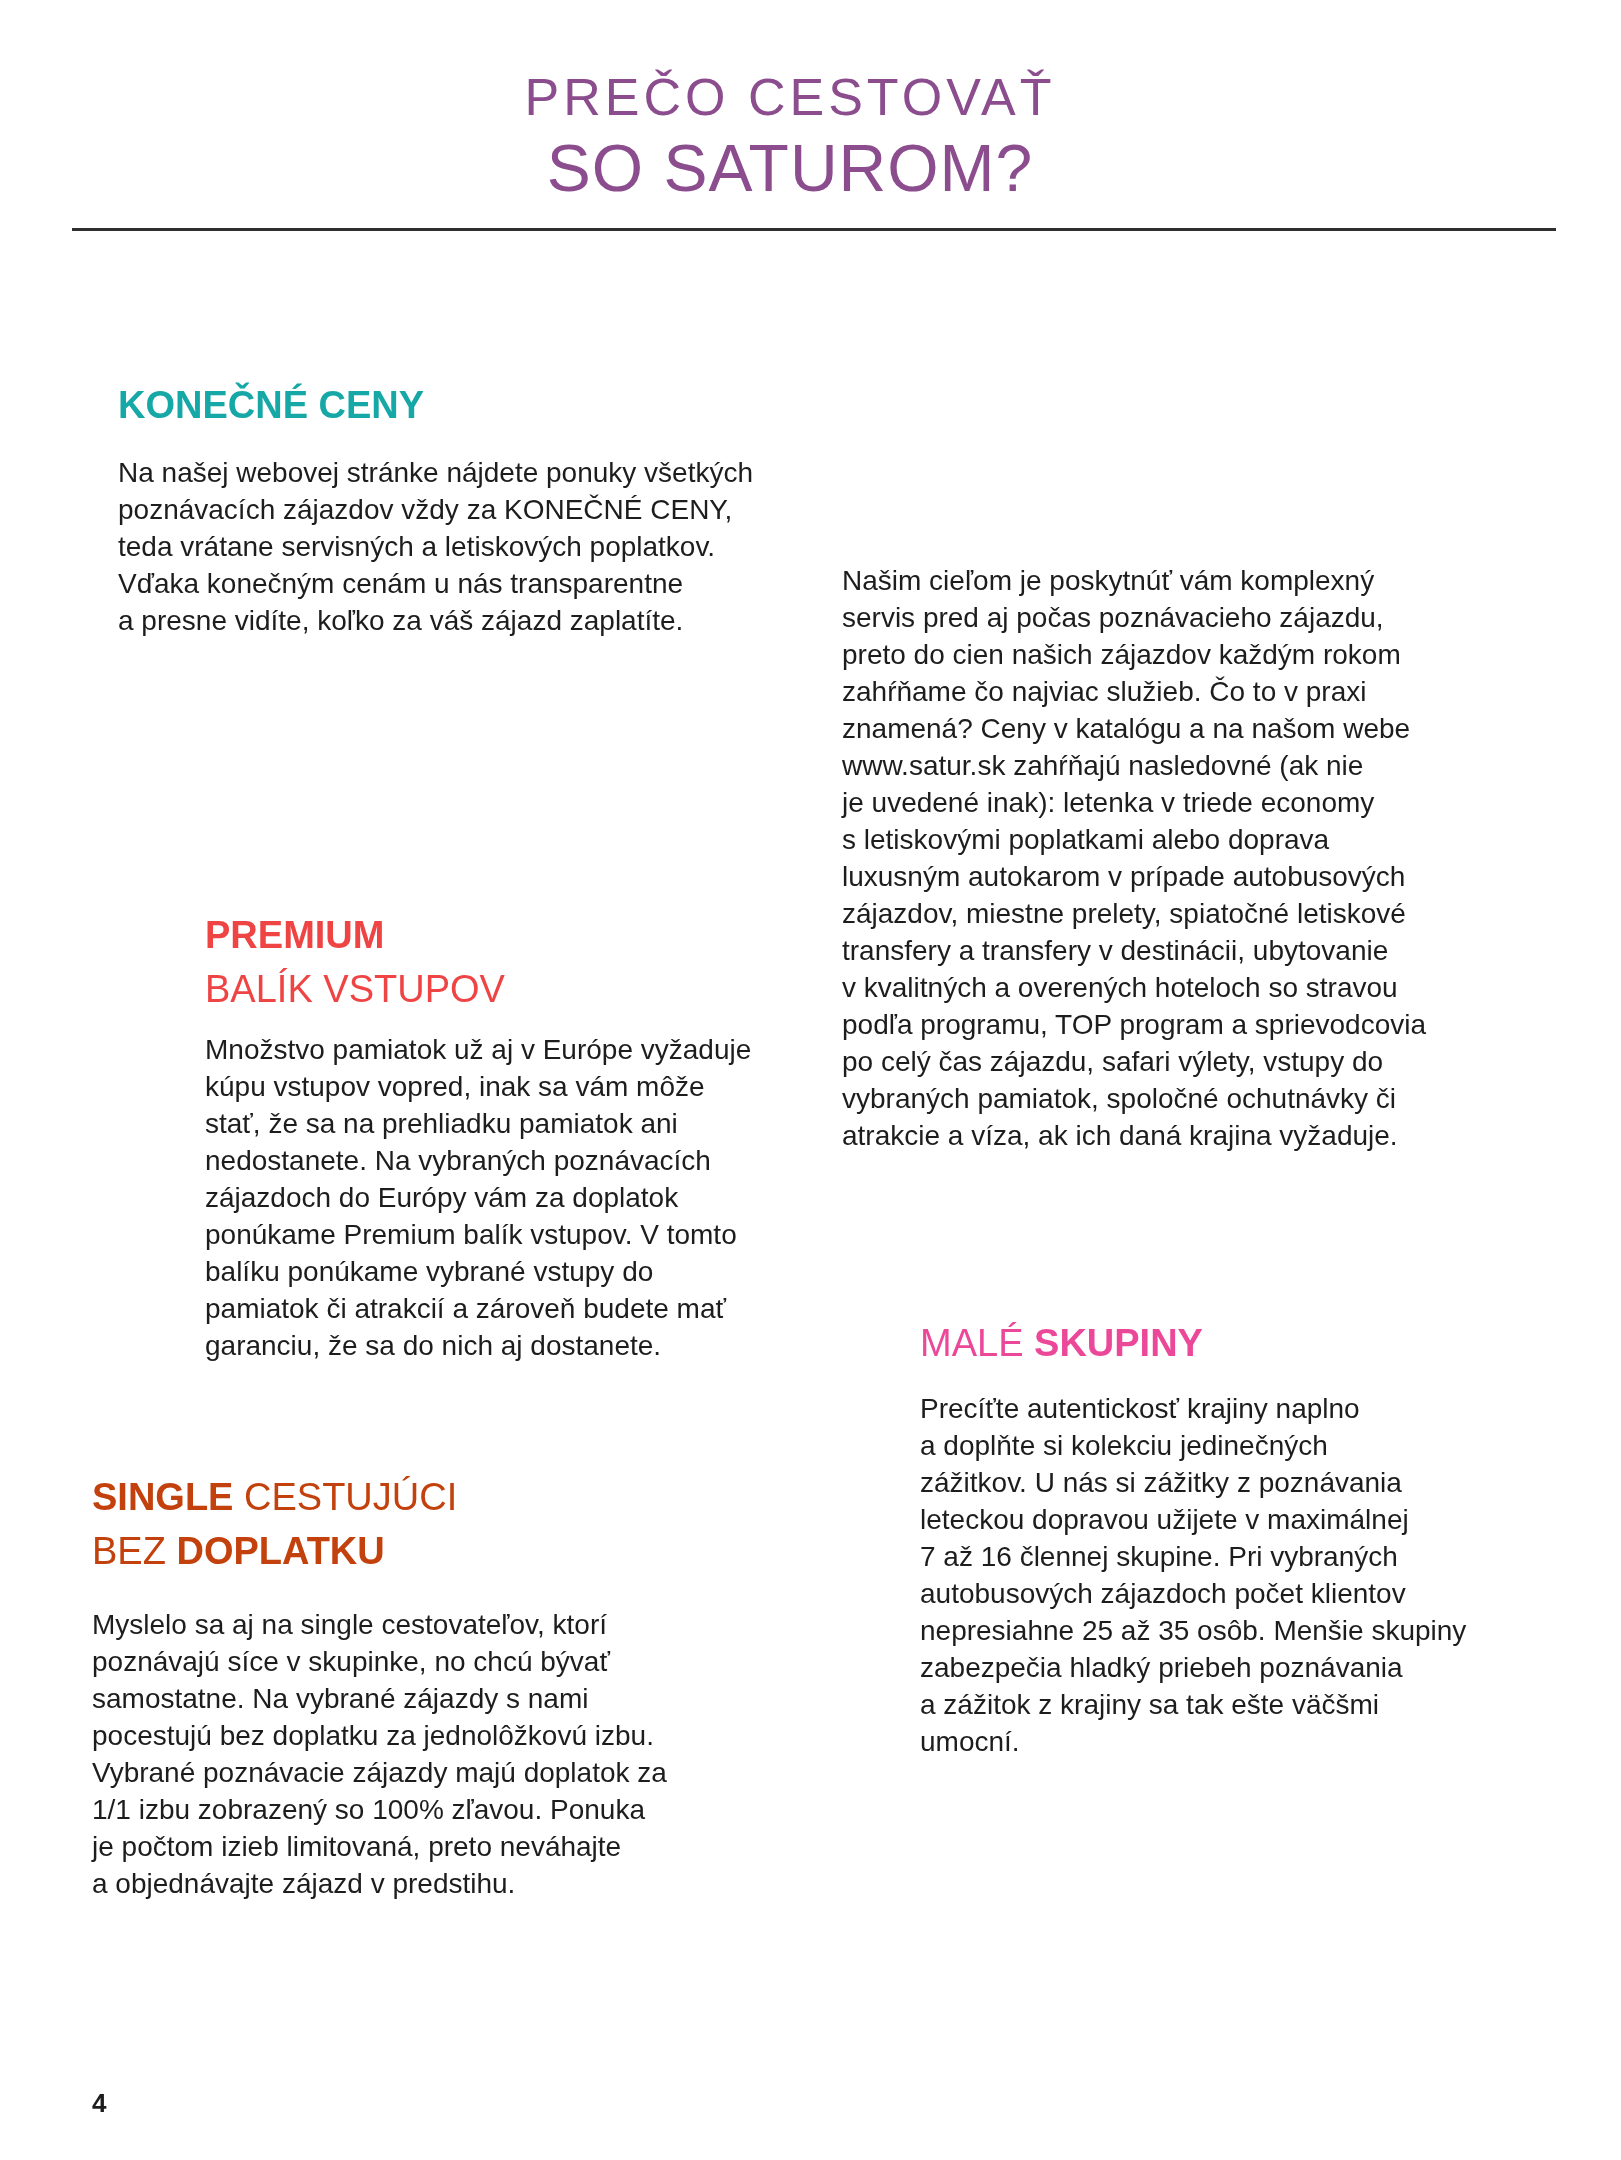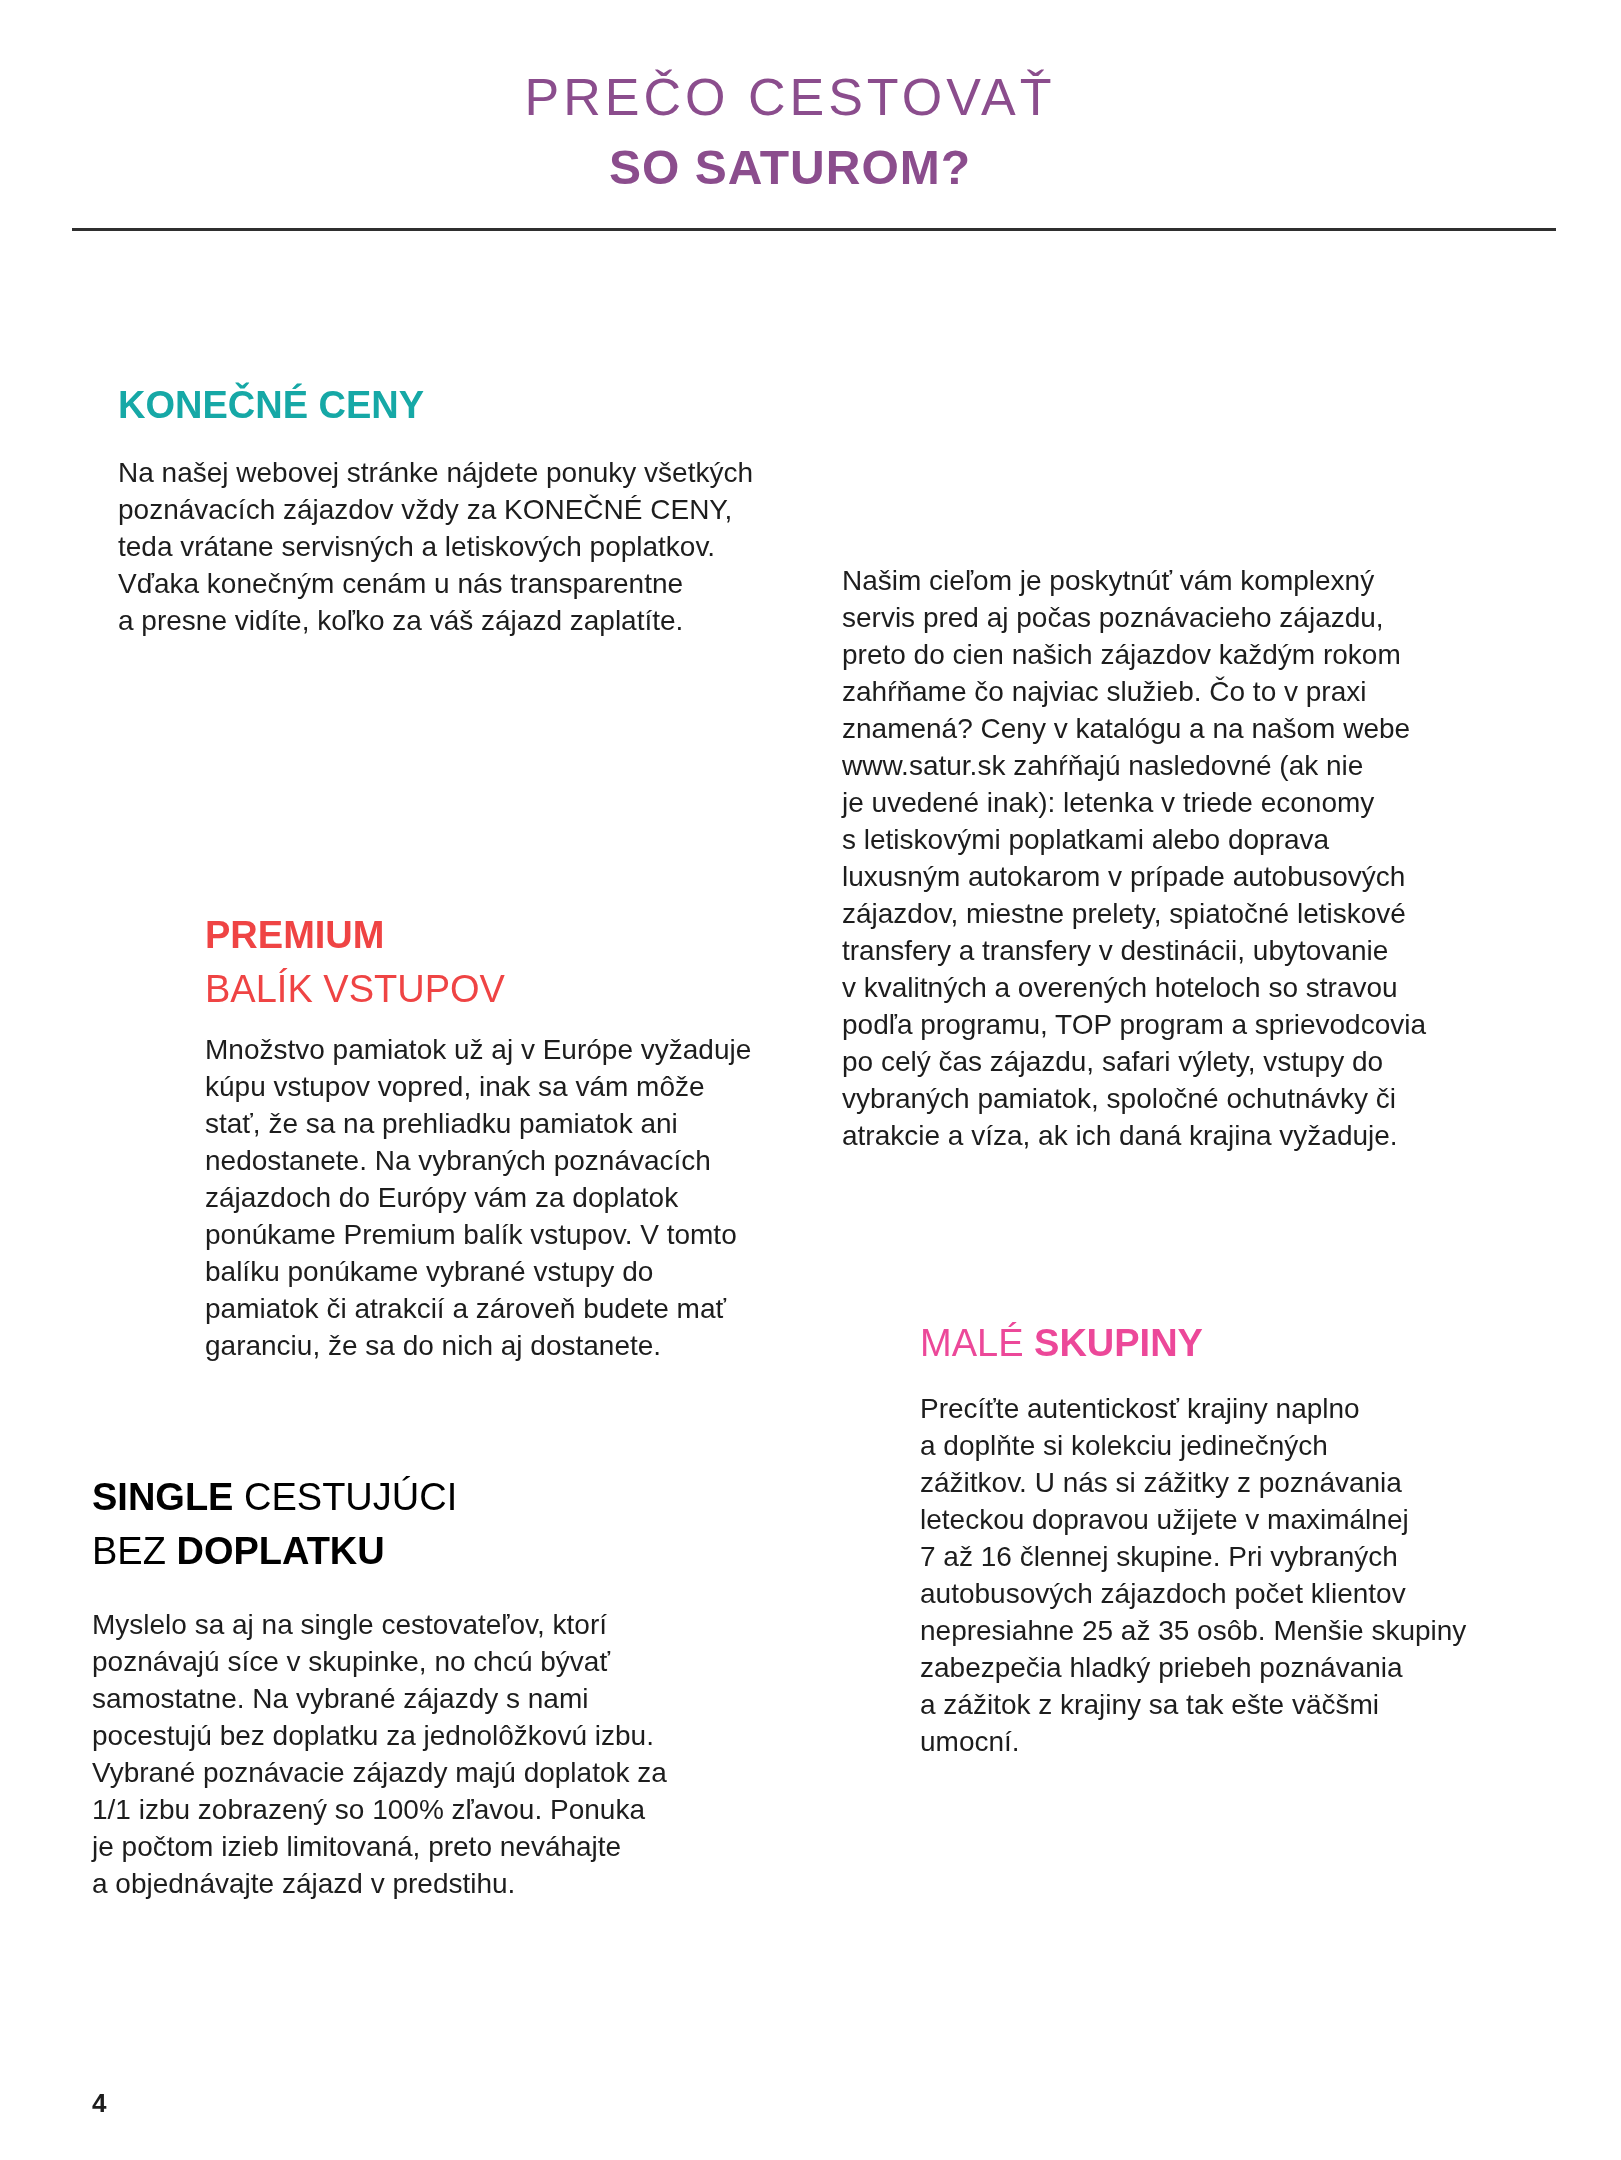--- a/index.html
+++ b/index.html
@@ -21,22 +21,22 @@
     text-align: center;
     color: #8b4d8d;
   }
   .title-line1 {
     font-size: 52px;
     font-weight: 300;
     letter-spacing: 4px;
     line-height: 62px;
   }
   .title-line2 {
-    font-size: 48px;
-    font-weight: 700;
+    font-size: 66px;
+    font-weight: 400;
     letter-spacing: 1px;
     line-height: 80px;
   }
   .rule {
     position: absolute;
     left: 72px; top: 228px;
     width: 1484px; height: 3px;
     background: #2f2f2f;
   }
 
@@ -68,21 +68,21 @@
 
   #sec-premium { left: 205px; top: 908px; width: 660px; }
   #sec-premium h2 { color: #ef4444; }
   #sec-premium .body-text { margin-top: 15px; }
 
   #sec-male { left: 920px; top: 1316px; width: 660px; }
   #sec-male h2 { color: #ec4899; }
   #sec-male .body-text { margin-top: 20px; }
 
   #sec-single { left: 92px; top: 1470px; width: 740px; }
-  #sec-single h2 { color: #000000; }
+  #sec-single h2 { color: #c2410c; }
   #sec-single .body-text { margin-top: 28px; }
 
   .pageno {
     position: absolute;
     left: 92px; top: 2088px;
     font-size: 26px;
     font-weight: 700;
     color: #1d1d1d;
   }
 </style>

